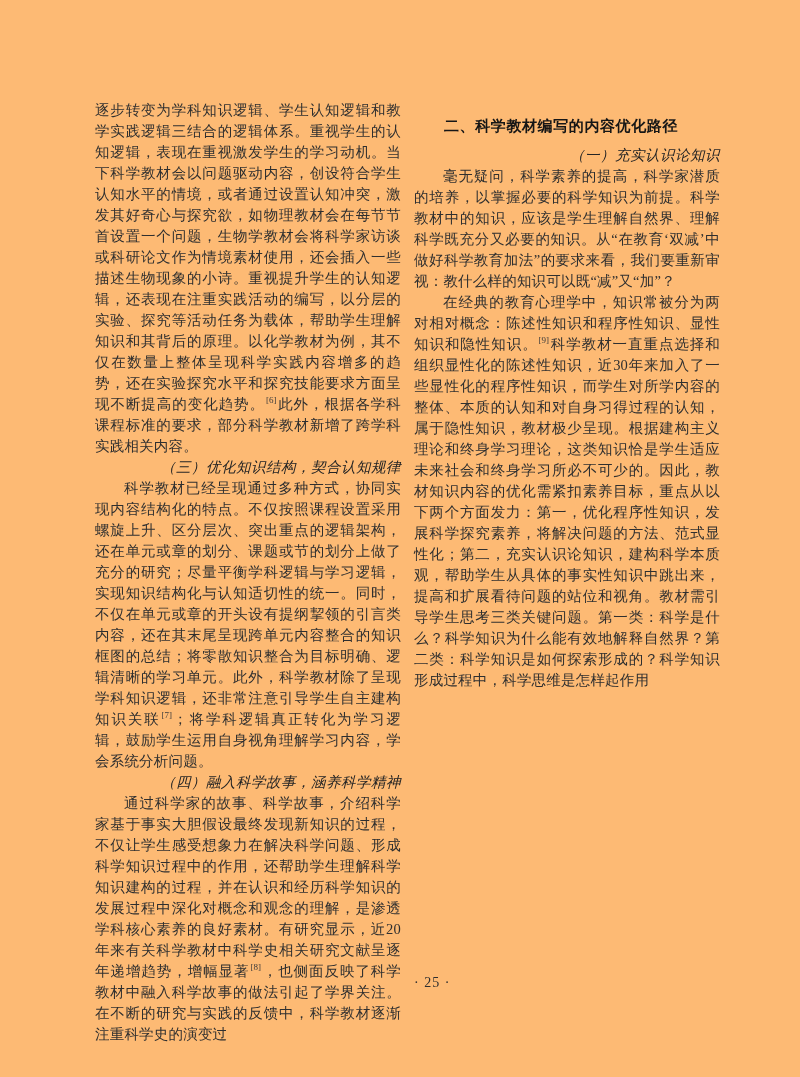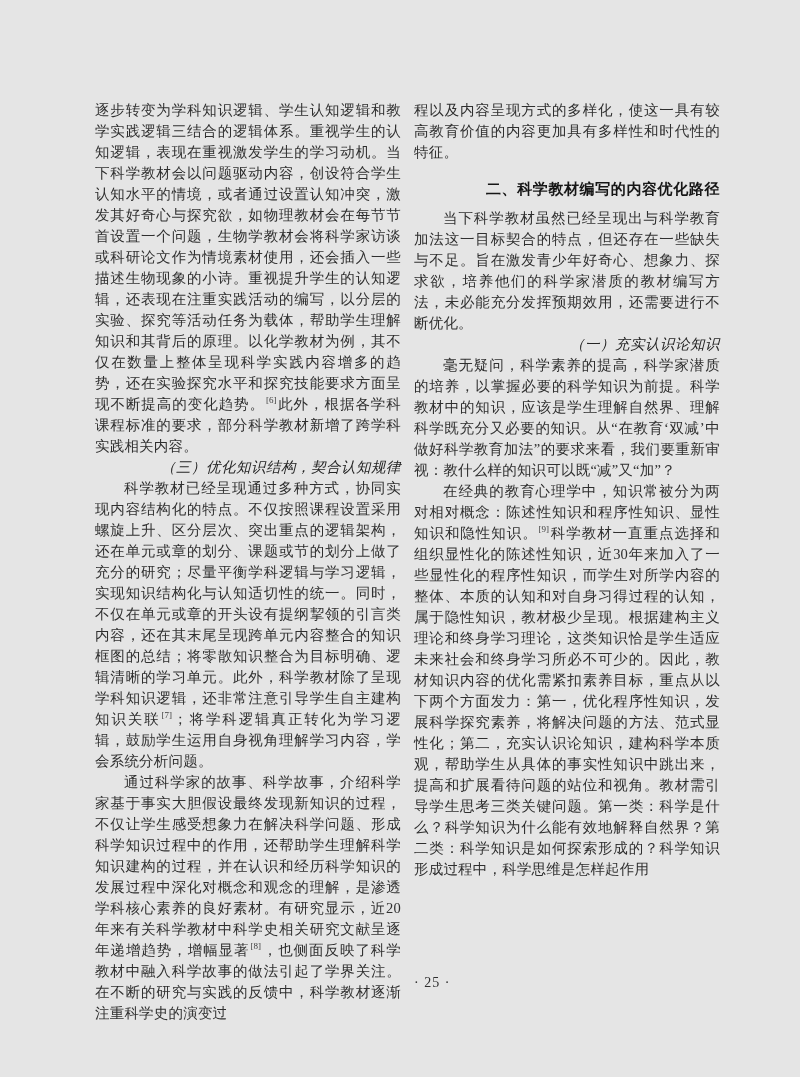--- a/index.html
+++ b/index.html
@@ -10,21 +10,21 @@
   body {
     width: 800px;
     height: 1077px;
     position: relative;
     font-family: "Liberation Serif", "DejaVu Serif", serif;
     overflow: hidden;
   }
   .page {
     position: absolute;
     inset: 0;
-    background: #e5e5e5;
+    background: #fdba74;
     padding-left: 22px;
   }
   .column {
     position: absolute;
     top: 100px;
     width: 306px;
     font-size: 14.5px;
     line-height: 21px;
     color: #2f2f2f;
     text-align: justify;
@@ -37,21 +37,21 @@
     margin: 0;
     padding: 0;
   }
   .para.indent { text-indent: 2em; }
   .h1 {
     font-family: "Liberation Sans", "DejaVu Sans", sans-serif;
     font-weight: bold;
     font-size: 15px;
     color: #161616;
     text-indent: 2em;
-    text-align: right;
+    text-align: left;
     margin-top: 15px !important;
     margin-bottom: 9px !important;
     letter-spacing: 0.6px;
   }
   .h2 {
     font-style: italic;
     font-family: "Liberation Serif", "DejaVu Serif", serif;
     color: #242424;
     text-indent: 2em;
     text-align: right;
@@ -77,24 +77,23 @@
   }
 </style>
 </head>
 <body>
 
 <div class="page">
   <div class="column col-left">
       <p class="para"><span>逐步转变为学科知识逻辑、学生认知逻辑和教学实践逻辑三结合的逻辑体系。重视学生的认知逻辑，表现在重视激发学生的学习动机。当下科学教材会以问题驱动内容，创设符合学生认知水平的情境，或者通过设置认知冲突，激发其好奇心与探究欲，如物理教材会在每节节首设置一个问题，生物学教材会将科学家访谈或科研论文作为情境素材使用，还会插入一些描述生物现象的小诗。重视提升学生的认知逻辑，还表现在注重实践活动的编写，以分层的实验、探究等活动任务为载体，帮助学生理解知识和其背后的原理。以化学教材为例，其不仅在数量上整体呈现科学实践内容增多的趋势，还在实验探究水平和探究技能要求方面呈现不断提高的变化趋势。</span><sup class="cite">[6]</sup><span>此外，根据各学科课程标准的要求，部分科学教材新增了跨学科实践相关内容。</span></p>
       <p class="h2 indent"><span>（三）优化知识结构，契合认知规律</span></p>
       <p class="para indent"><span>科学教材已经呈现通过多种方式，协同实现内容结构化的特点。不仅按照课程设置采用螺旋上升、区分层次、突出重点的逻辑架构，还在单元或章的划分、课题或节的划分上做了充分的研究；尽量平衡学科逻辑与学习逻辑，实现知识结构化与认知适切性的统一。同时，不仅在单元或章的开头设有提纲挈领的引言类内容，还在其末尾呈现跨单元内容整合的知识框图的总结；将零散知识整合为目标明确、逻辑清晰的学习单元。此外，科学教材除了呈现学科知识逻辑，还非常注意引导学生自主建构知识关联</span><sup class="cite">[7]</sup><span>；将学科逻辑真正转化为学习逻辑，鼓励学生运用自身视角理解学习内容，学会系统分析问题。</span></p>
+      <p class="h2 indent"><span>（四）融入科学故事，涵养科学精神</span></p>
       <p class="para indent"><span>通过科学家的故事、科学故事，介绍科学家基于事实大胆假设最终发现新知识的过程，不仅让学生感受想象力在解决科学问题、形成科学知识过程中的作用，还帮助学生理解科学知识建构的过程，并在认识和经历科学知识的发展过程中深化对概念和观念的理解，是渗透学科核心素养的良好素材。有研究显示，近20年来有关科学教材中科学史相关研究文献呈逐年递增趋势，增幅显著</span><sup class="cite">[8]</sup><span>，也侧面反映了科学教材中融入科学故事的做法引起了学界关注。在不断的研究与实践的反馈中，科学教材逐渐注重科学史的演变过</span></p>
     </div>
   <div class="column col-right">
-      <p class="para"><span>程以及内容呈现方式的多样化，使这一具有较高教育价值的内容更加具有多样性和时代性的特征。</span></p>
       <p class="h1 indent"><span>二、科学教材编写的内容优化路径</span></p>
-      <p class="para indent"><span>当下科学教材虽然已经呈现出与科学教育加法这一目标契合的特点，但还存在一些缺失与不足。旨在激发青少年好奇心、想象力、探求欲，培养他们的科学家潜质的教材编写方法，未必能充分发挥预期效用，还需要进行不断优化。</span></p>
       <p class="h2 indent"><span>（一）充实认识论知识</span></p>
       <p class="para indent"><span>毫无疑问，科学素养的提高，科学家潜质的培养，以掌握必要的科学知识为前提。科学教材中的知识，应该是学生理解自然界、理解科学既充分又必要的知识。从“在教育‘双减’中做好科学教育加法”的要求来看，我们要重新审视：教什么样的知识可以既“减”又“加”？</span></p>
       <p class="para indent"><span>在经典的教育心理学中，知识常被分为两对相对概念：陈述性知识和程序性知识、显性知识和隐性知识。</span><sup class="cite">[9]</sup><span>科学教材一直重点选择和组织显性化的陈述性知识，近30年来加入了一些显性化的程序性知识，而学生对所学内容的整体、本质的认知和对自身习得过程的认知，属于隐性知识，教材极少呈现。根据建构主义理论和终身学习理论，这类知识恰是学生适应未来社会和终身学习所必不可少的。因此，教材知识内容的优化需紧扣素养目标，重点从以下两个方面发力：第一，优化程序性知识，发展科学探究素养，将解决问题的方法、范式显性化；第二，充实认识论知识，建构科学本质观，帮助学生从具体的事实性知识中跳出来，提高和扩展看待问题的站位和视角。教材需引导学生思考三类关键问题。第一类：科学是什么？科学知识为什么能有效地解释自然界？第二类：科学知识是如何探索形成的？科学知识形成过程中，科学思维是怎样起作用</span></p>
     </div>
   <div class="page-number">· 25 ·</div>
 </div>
 
 </body></html>

